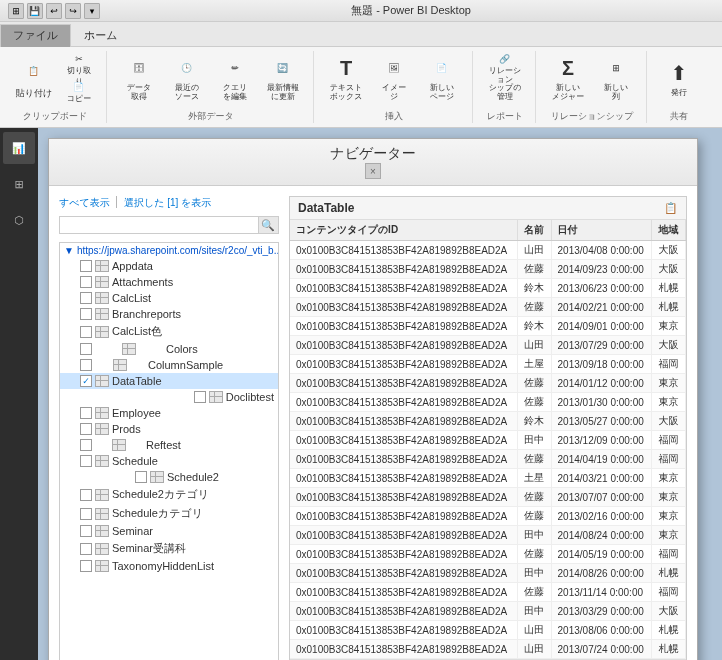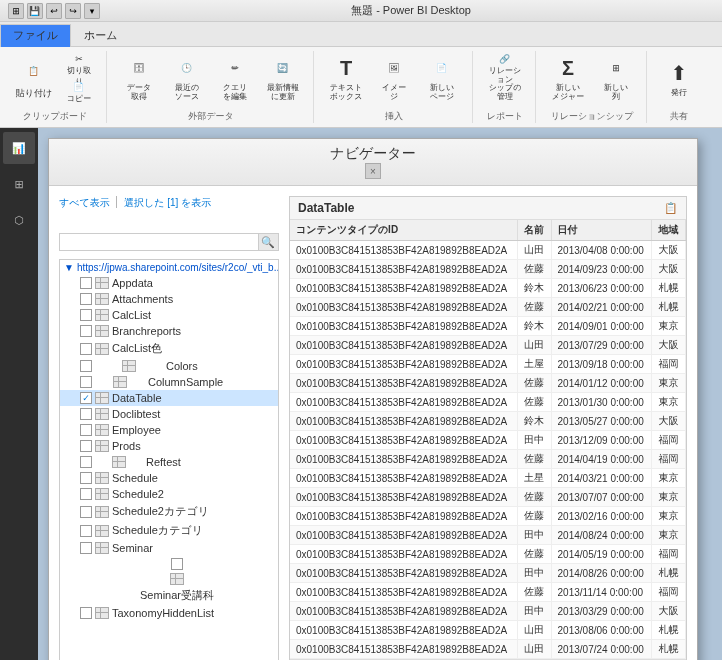--- a/index.html
+++ b/index.html
@@ -58,21 +58,21 @@
     }
     .ribbon-tab {
       padding: 3px 12px;
       font-size: 11px;
       cursor: pointer;
       border: 1px solid transparent;
       border-bottom: none;
       color: #333;
     }
     .ribbon-tab.active {
-      background: #3b82f6;
+      background: #a3a3a3;
       border-color: #ccc;
       color: #333;
       margin-bottom: -1px;
       padding-bottom: 4px;
     }
     .ribbon-content {
       display: flex;
       align-items: stretch;
       padding: 4px 4px 4px 4px;
       gap: 2px;
@@ -223,21 +223,21 @@
     
     .nav-panel {
       width: 220px;
       display: flex;
       flex-direction: column;
       gap: 4px;
     }
     .nav-filter-bar {
       display: flex;
       gap: 4px;
-      margin-bottom: 19px;
+      margin-bottom: 2px;
       font-size: 10px;
       color: #333;
     }
     .nav-filter-bar .separator { color: #999; }
     .nav-filter-link { color: #0078d7; cursor: pointer; }
     .nav-search-box {
       display: flex;
       border: 1px solid #ccc;
       margin-bottom: 4px;
     }
@@ -605,21 +605,21 @@
                 <div class="nav-tree-item" style="padding-left: 20px; gap: 21px;">
                   <div class="checkbox"></div>
                   <div class="table-icon"></div>
                   <span>ColumnSample</span>
                 </div>
                 <div class="nav-tree-item selected" style="padding-left: 20px;">
                   <div class="checkbox checked">✓</div>
                   <div class="table-icon"></div>
                   <span>DataTable</span>
                 </div>
-                <div class="nav-tree-item" style="padding-left: 20px;">
+                <div class="nav-tree-item" style="padding-left: 20px; justify-content: flex-end;">
                   <div class="checkbox"></div>
                   <div class="table-icon"></div>
                   <span>Doclibtest</span>
                 </div>
                 <div class="nav-tree-item" style="padding-left: 20px;">
                   <div class="checkbox"></div>
                   <div class="table-icon"></div>
                   <span>Employee</span>
                 </div>
                 <div class="nav-tree-item" style="padding-left: 20px;">
@@ -630,41 +630,41 @@
                 <div class="nav-tree-item" style="padding-left: 20px; gap: 20px;">
                   <div class="checkbox"></div>
                   <div class="table-icon"></div>
                   <span>Reftest</span>
                 </div>
                 <div class="nav-tree-item" style="padding-left: 20px;">
                   <div class="checkbox"></div>
                   <div class="table-icon"></div>
                   <span>Schedule</span>
                 </div>
-                <div class="nav-tree-item" style="padding-left: 20px;">
+                <div class="nav-tree-item" style="padding-left: 20px; justify-content: center;">
                   <div class="checkbox"></div>
                   <div class="table-icon"></div>
                   <span>Schedule2</span>
                 </div>
                 <div class="nav-tree-item" style="padding-left: 20px;">
                   <div class="checkbox"></div>
                   <div class="table-icon"></div>
                   <span>Schedule2カテゴリ</span>
                 </div>
                 <div class="nav-tree-item" style="padding-left: 20px;">
                   <div class="checkbox"></div>
                   <div class="table-icon"></div>
                   <span>Scheduleカテゴリ</span>
                 </div>
                 <div class="nav-tree-item" style="padding-left: 20px; text-align: center;">
                   <div class="checkbox"></div>
                   <div class="table-icon"></div>
                   <span>Seminar</span>
                 </div>
-                <div class="nav-tree-item" style="padding-left: 20px; flex-direction: column;">
+                <div class="nav-tree-item" style="padding-left: 20px;">
                   <div class="checkbox"></div>
                   <div class="table-icon"></div>
                   <span>Seminar受講科</span>
                 </div>
                 <div class="nav-tree-item" style="padding-left: 20px;">
                   <div class="checkbox"></div>
                   <div class="table-icon"></div>
                   <span>TaxonomyHiddenList</span>
                 </div>
               </div>

